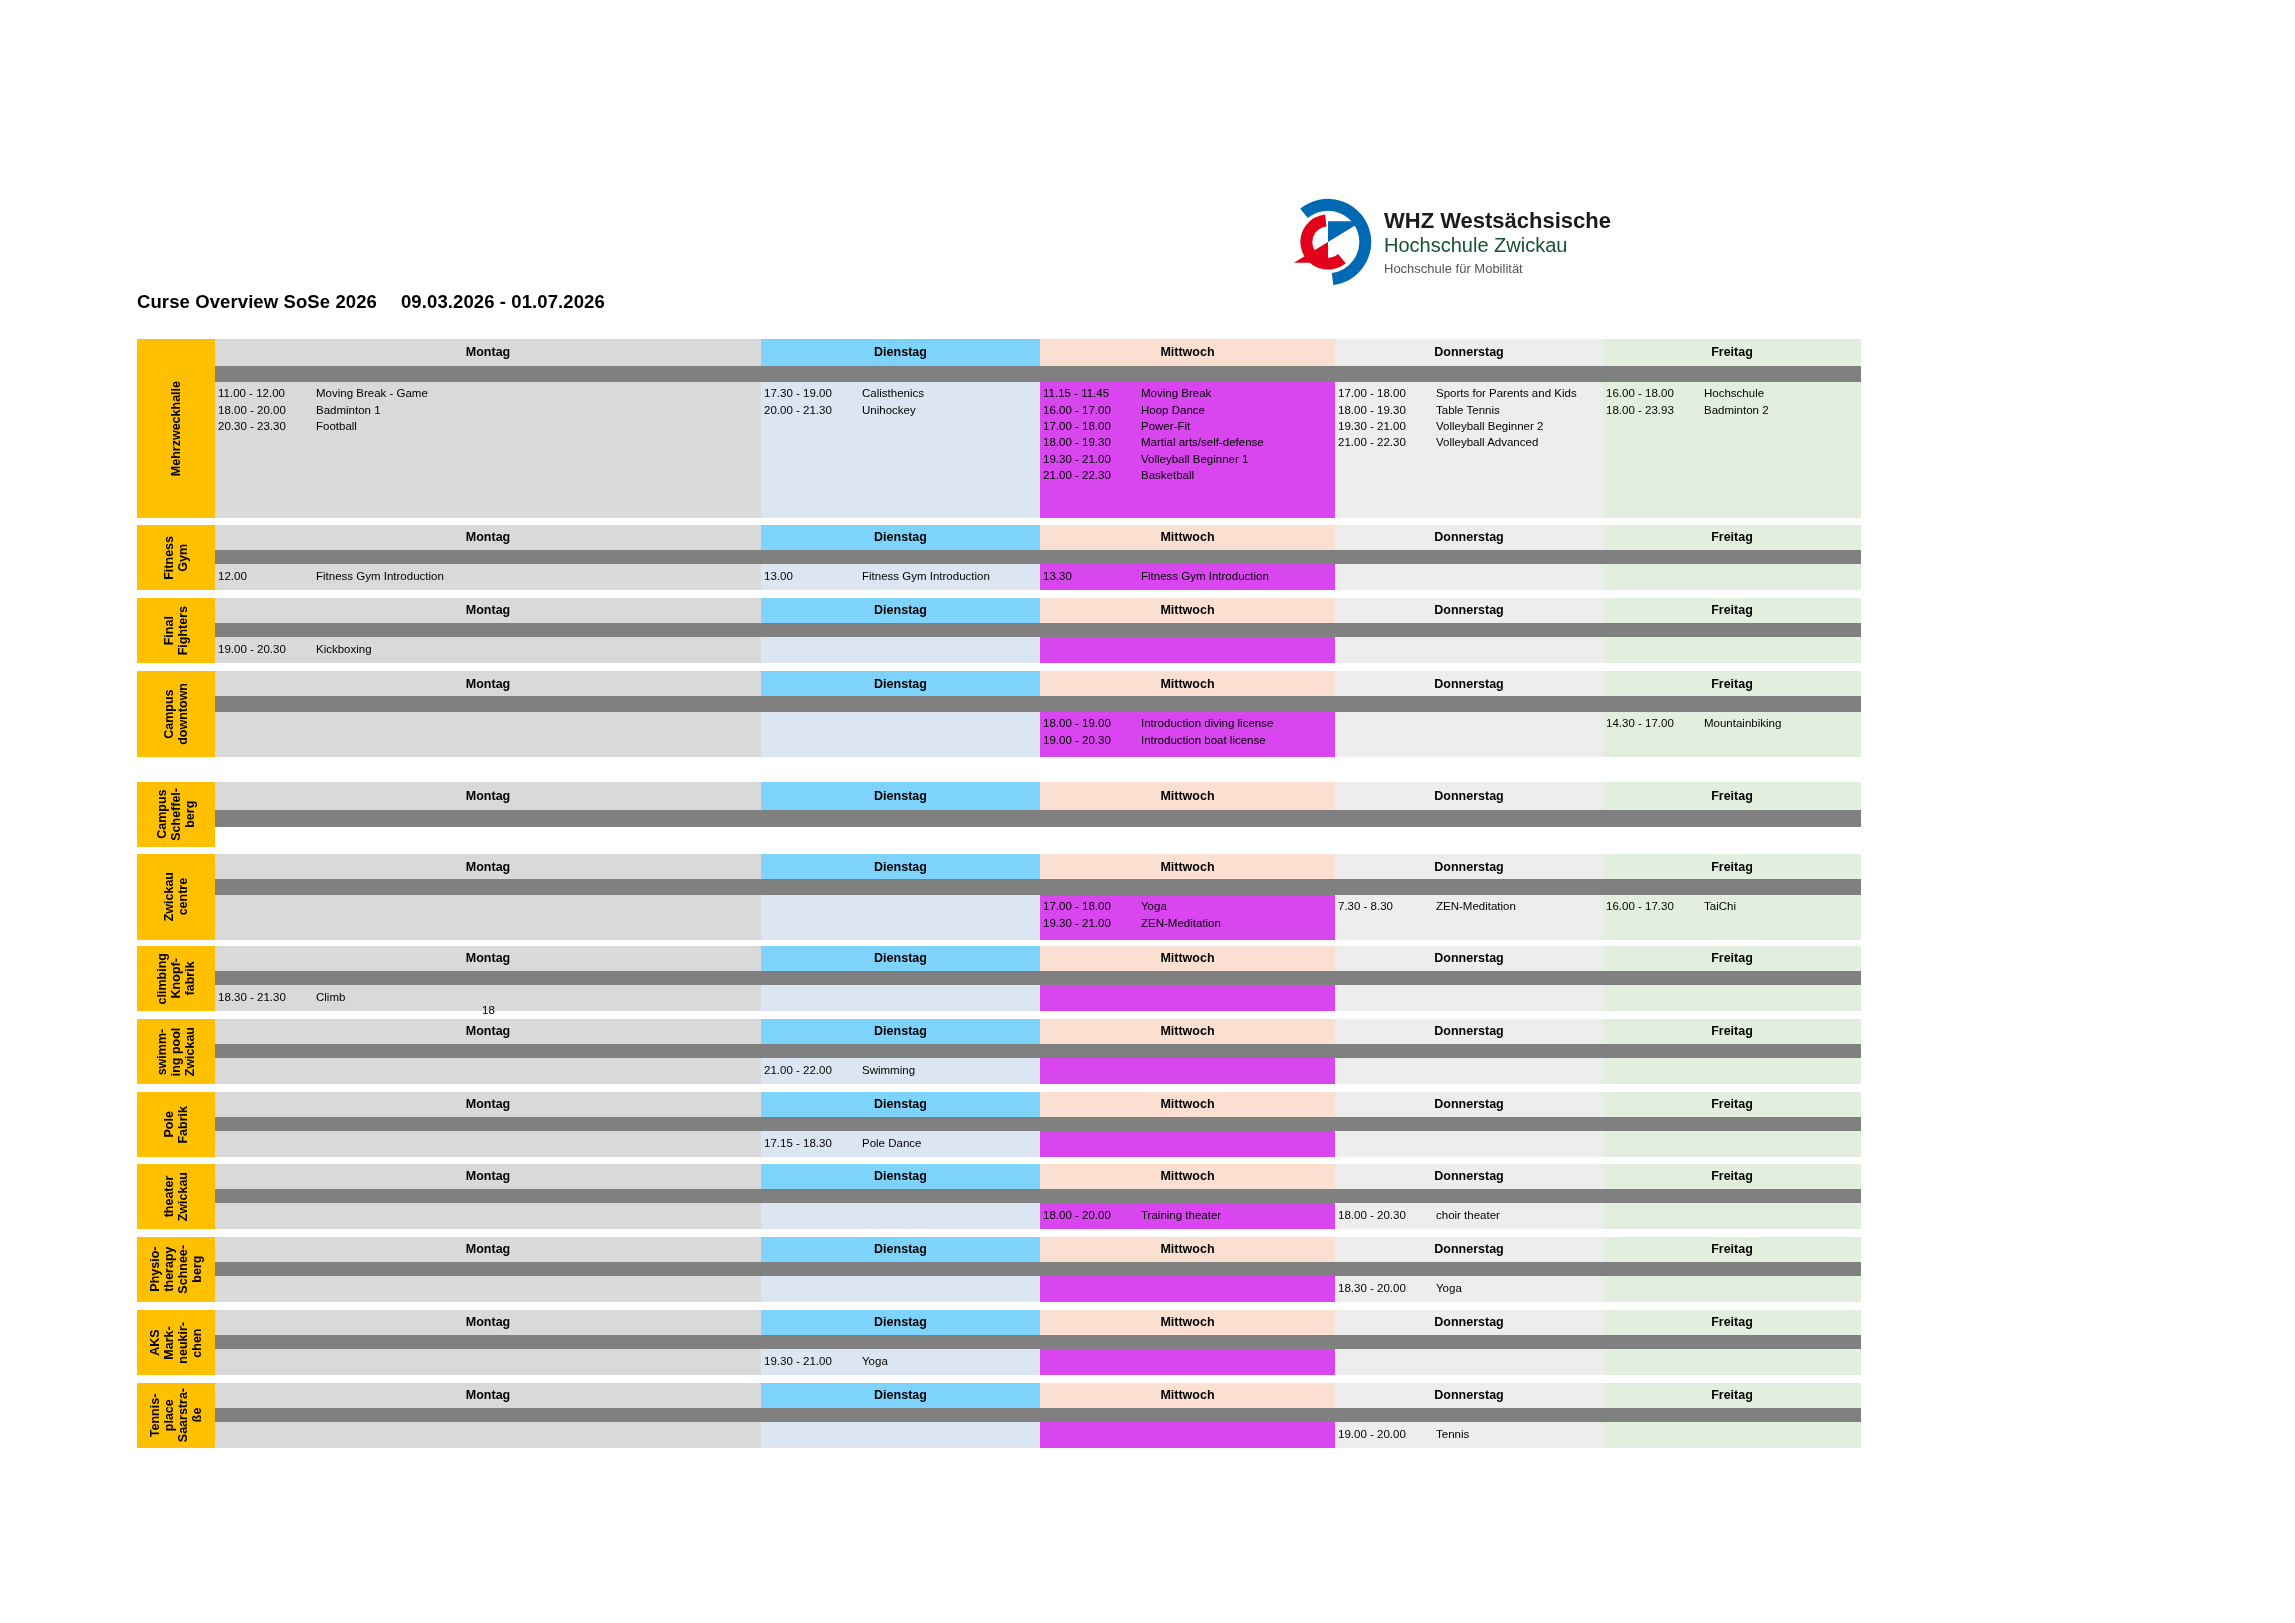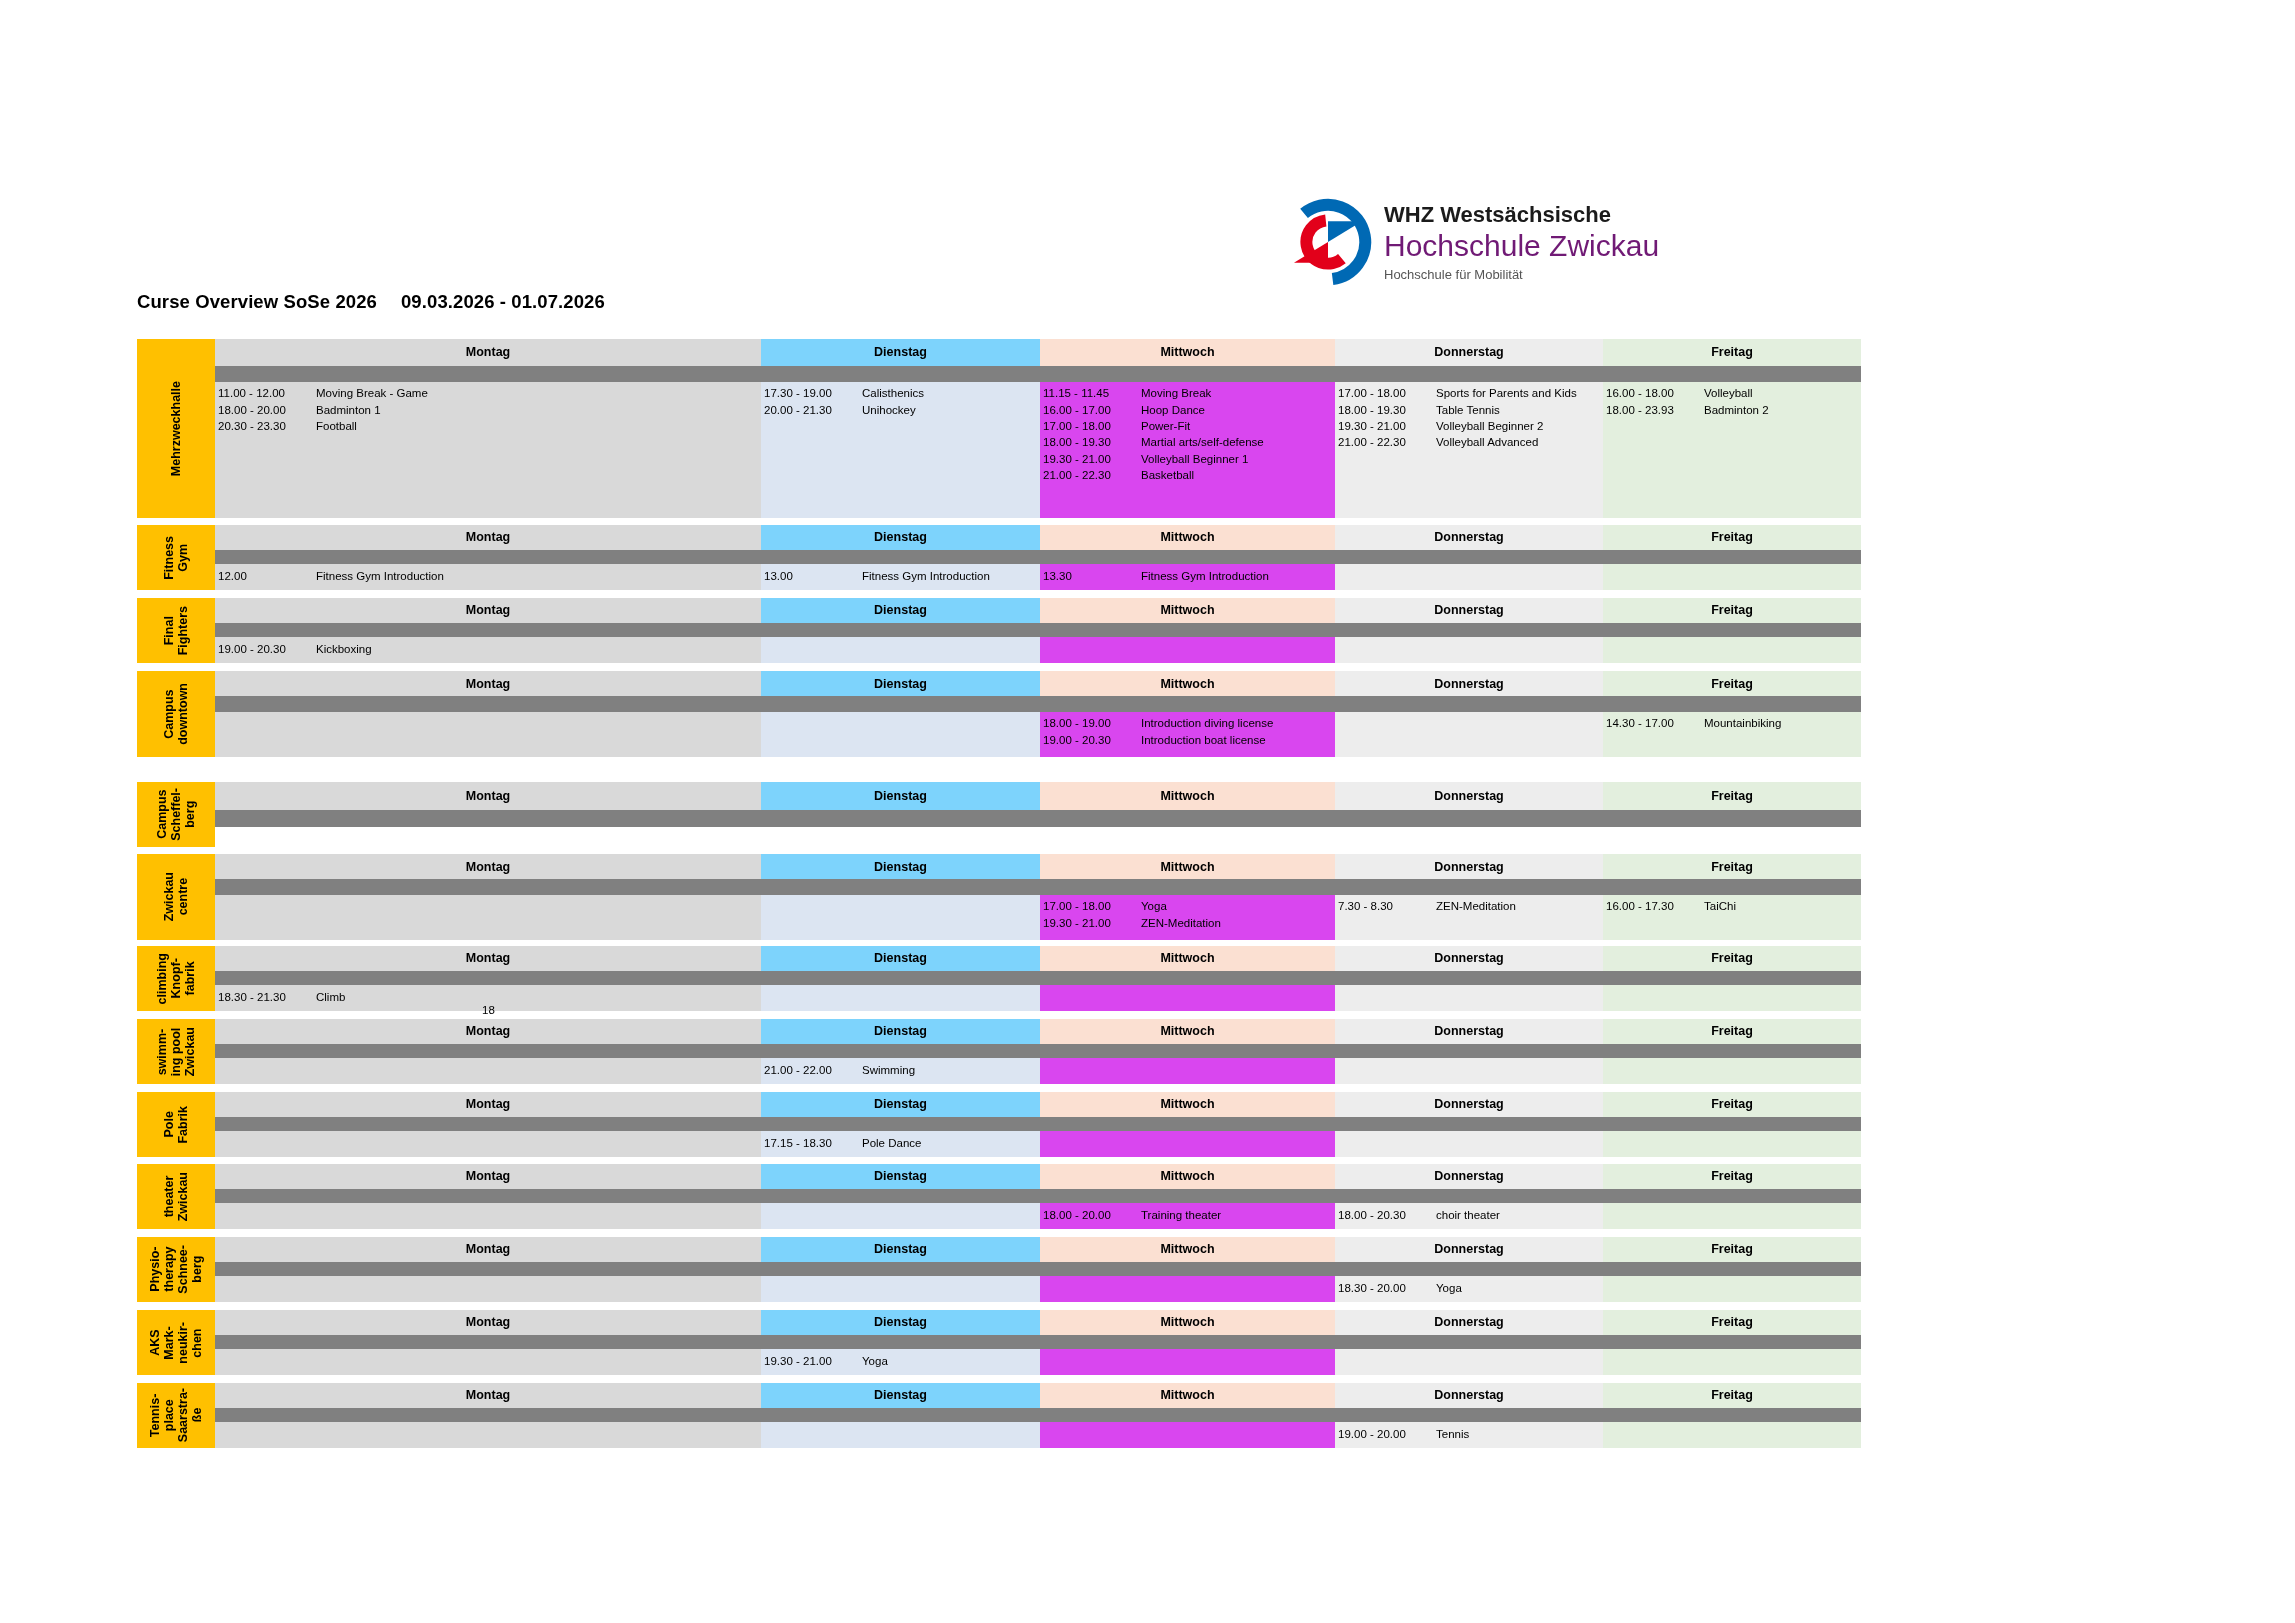--- a/index.html
+++ b/index.html
@@ -37,23 +37,23 @@
     line-height: 1.18;
   }
   .logo-l1 {
     font-size: 22px;
     font-weight: bold;
     color: #1b1b1b;
     white-space: nowrap;
   }
   .logo-l1 .bold-whz { font-weight: bold; }
   .logo-l2 {
-    font-size: 30px;
+    font-size: 20px;
     font-weight: normal;
-    color: #701a75;
+    color: #14532d;
     white-space: nowrap;
   }
   .logo-l3 {
     font-size: 13px;
     color: #555555;
     margin-top: 3.2px;
     white-space: nowrap;
   }
   
   .doc-title {
@@ -285,21 +285,21 @@
                 <div class="entry">
                   <span class="time">21.00 - 22.30</span>
                   <span class="title">Volleyball Advanced</span>
                 </div>
               </div>
             </div>
             <div class="cell c-fre body-fre">
               <div class="entries">
                 <div class="entry">
                   <span class="time">16.00 - 18.00</span>
-                  <span class="title">Volleyball</span>
+                  <span class="title">Hochschule</span>
                 </div>
                 <div class="entry">
                   <span class="time">18.00 - 23.93</span>
                   <span class="title">Badminton 2</span>
                 </div>
               </div>
             </div>
           </div>
         </div>
       </div>

